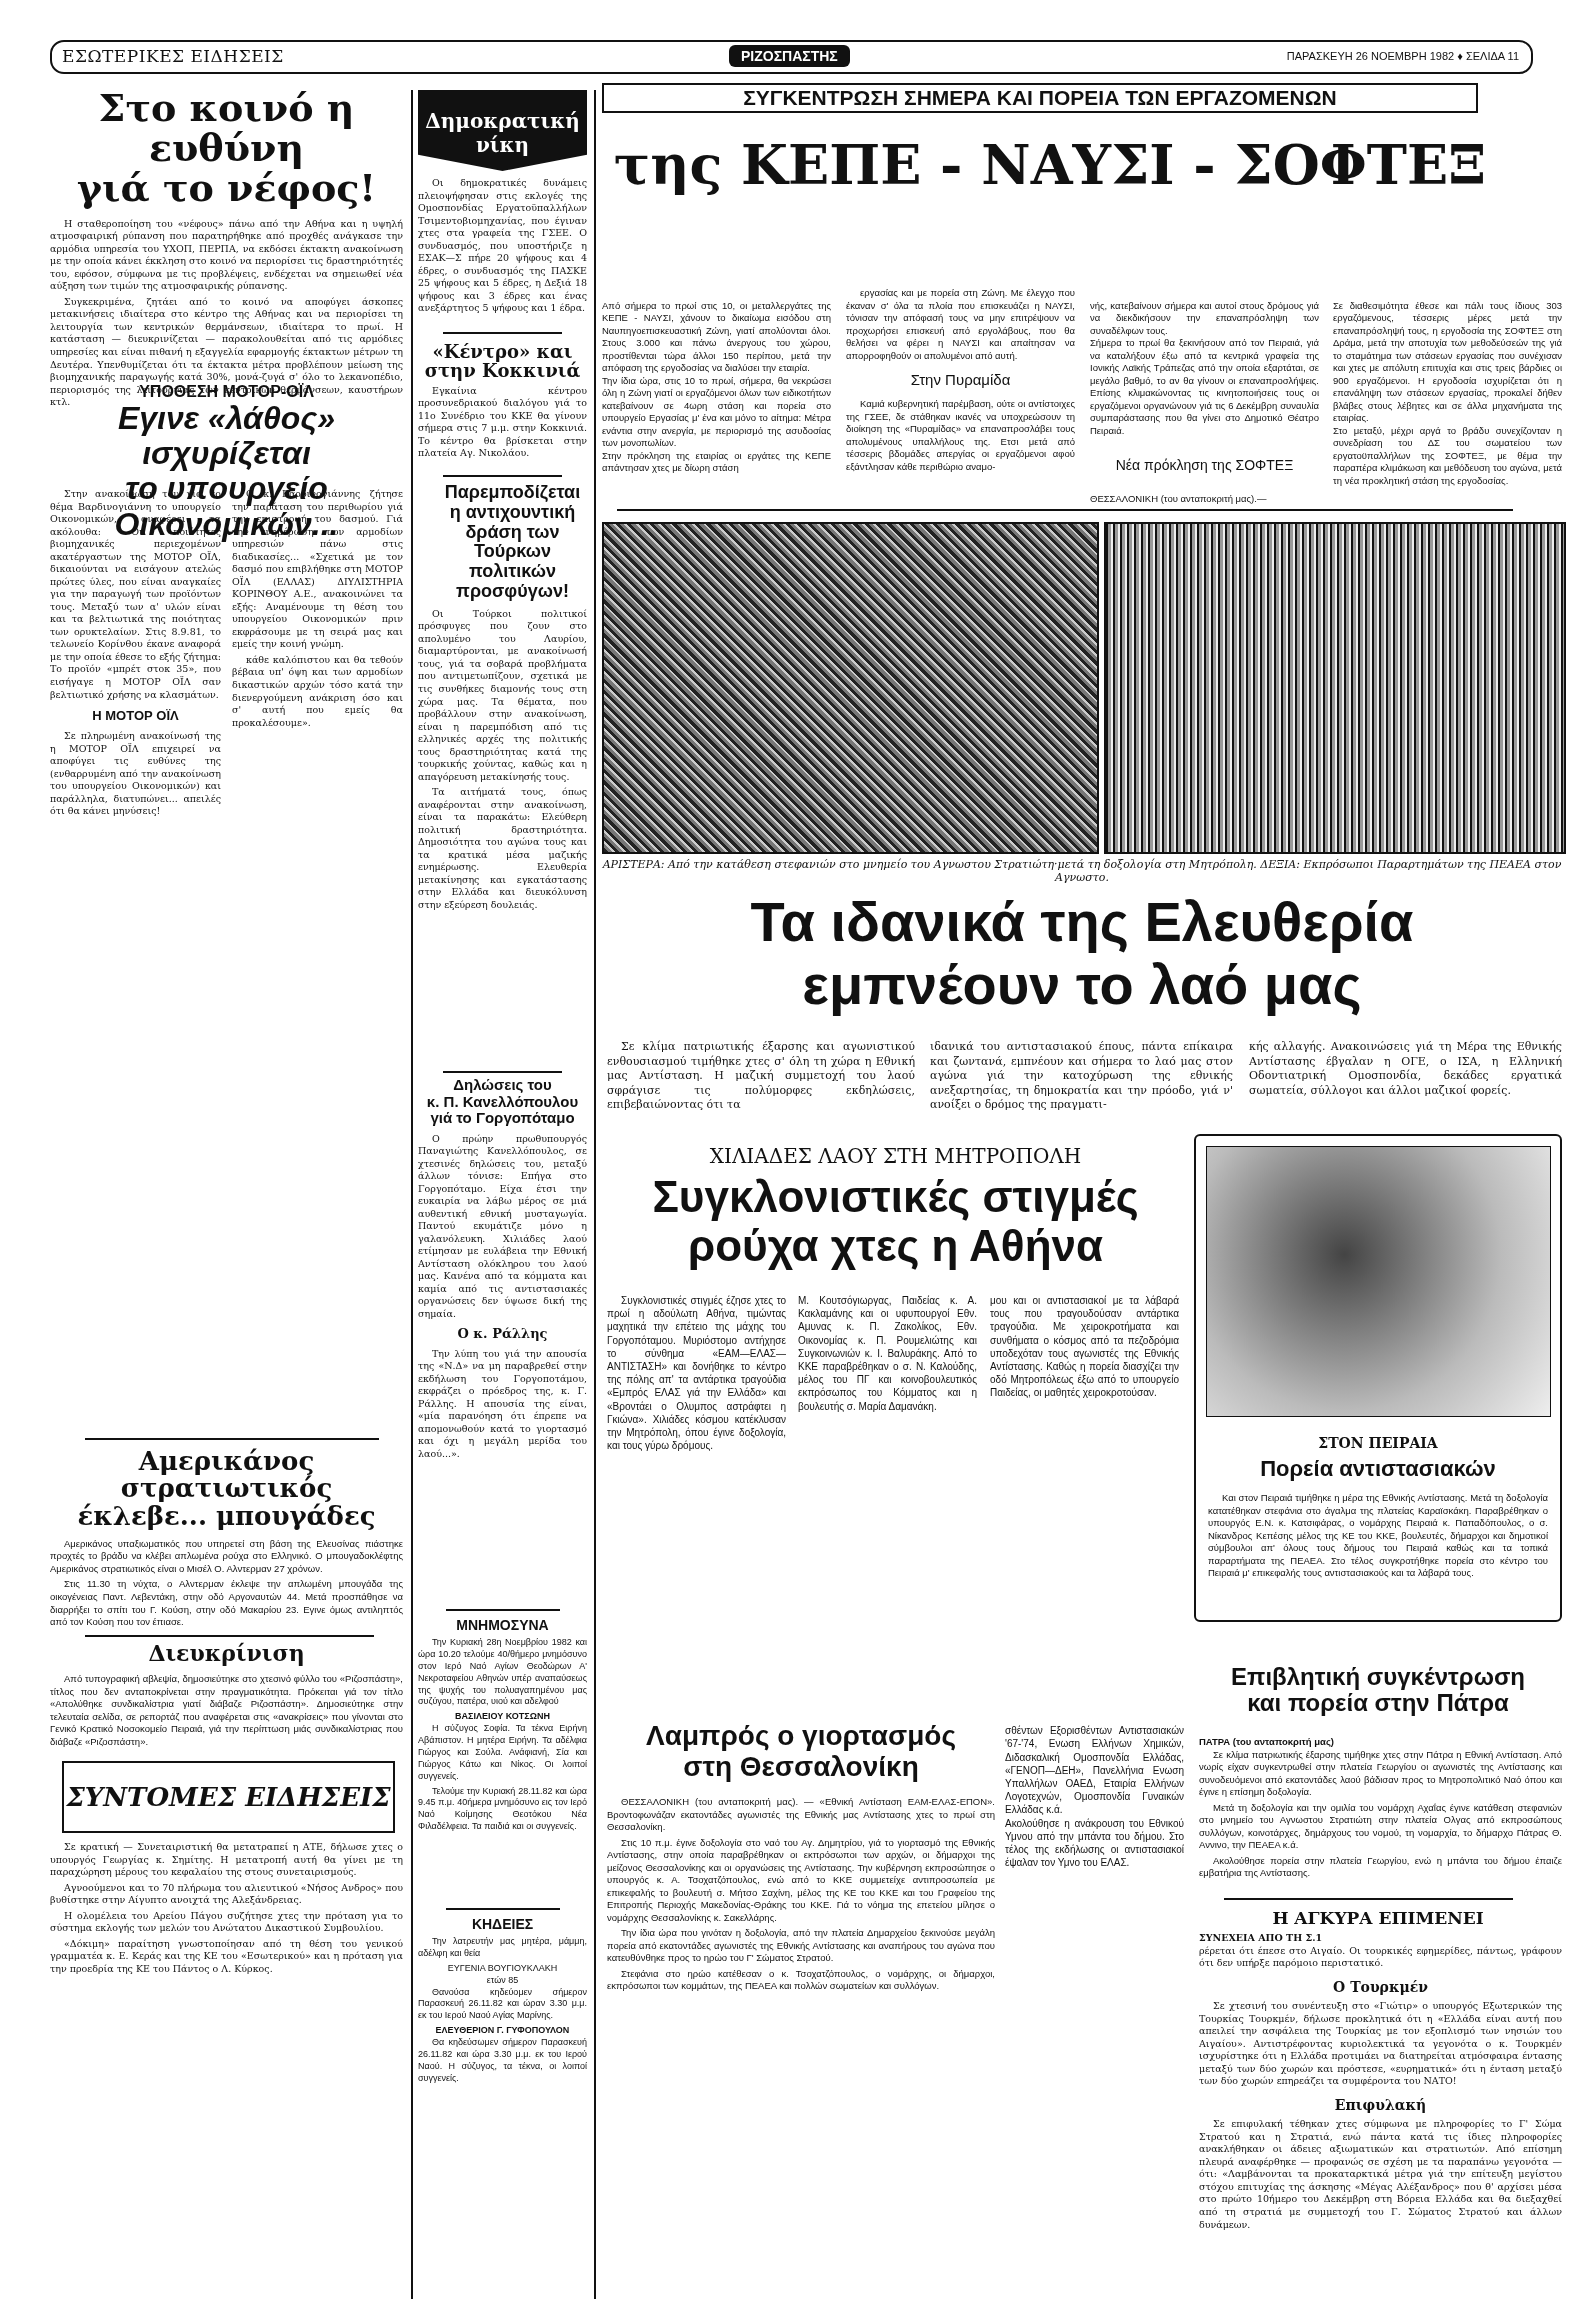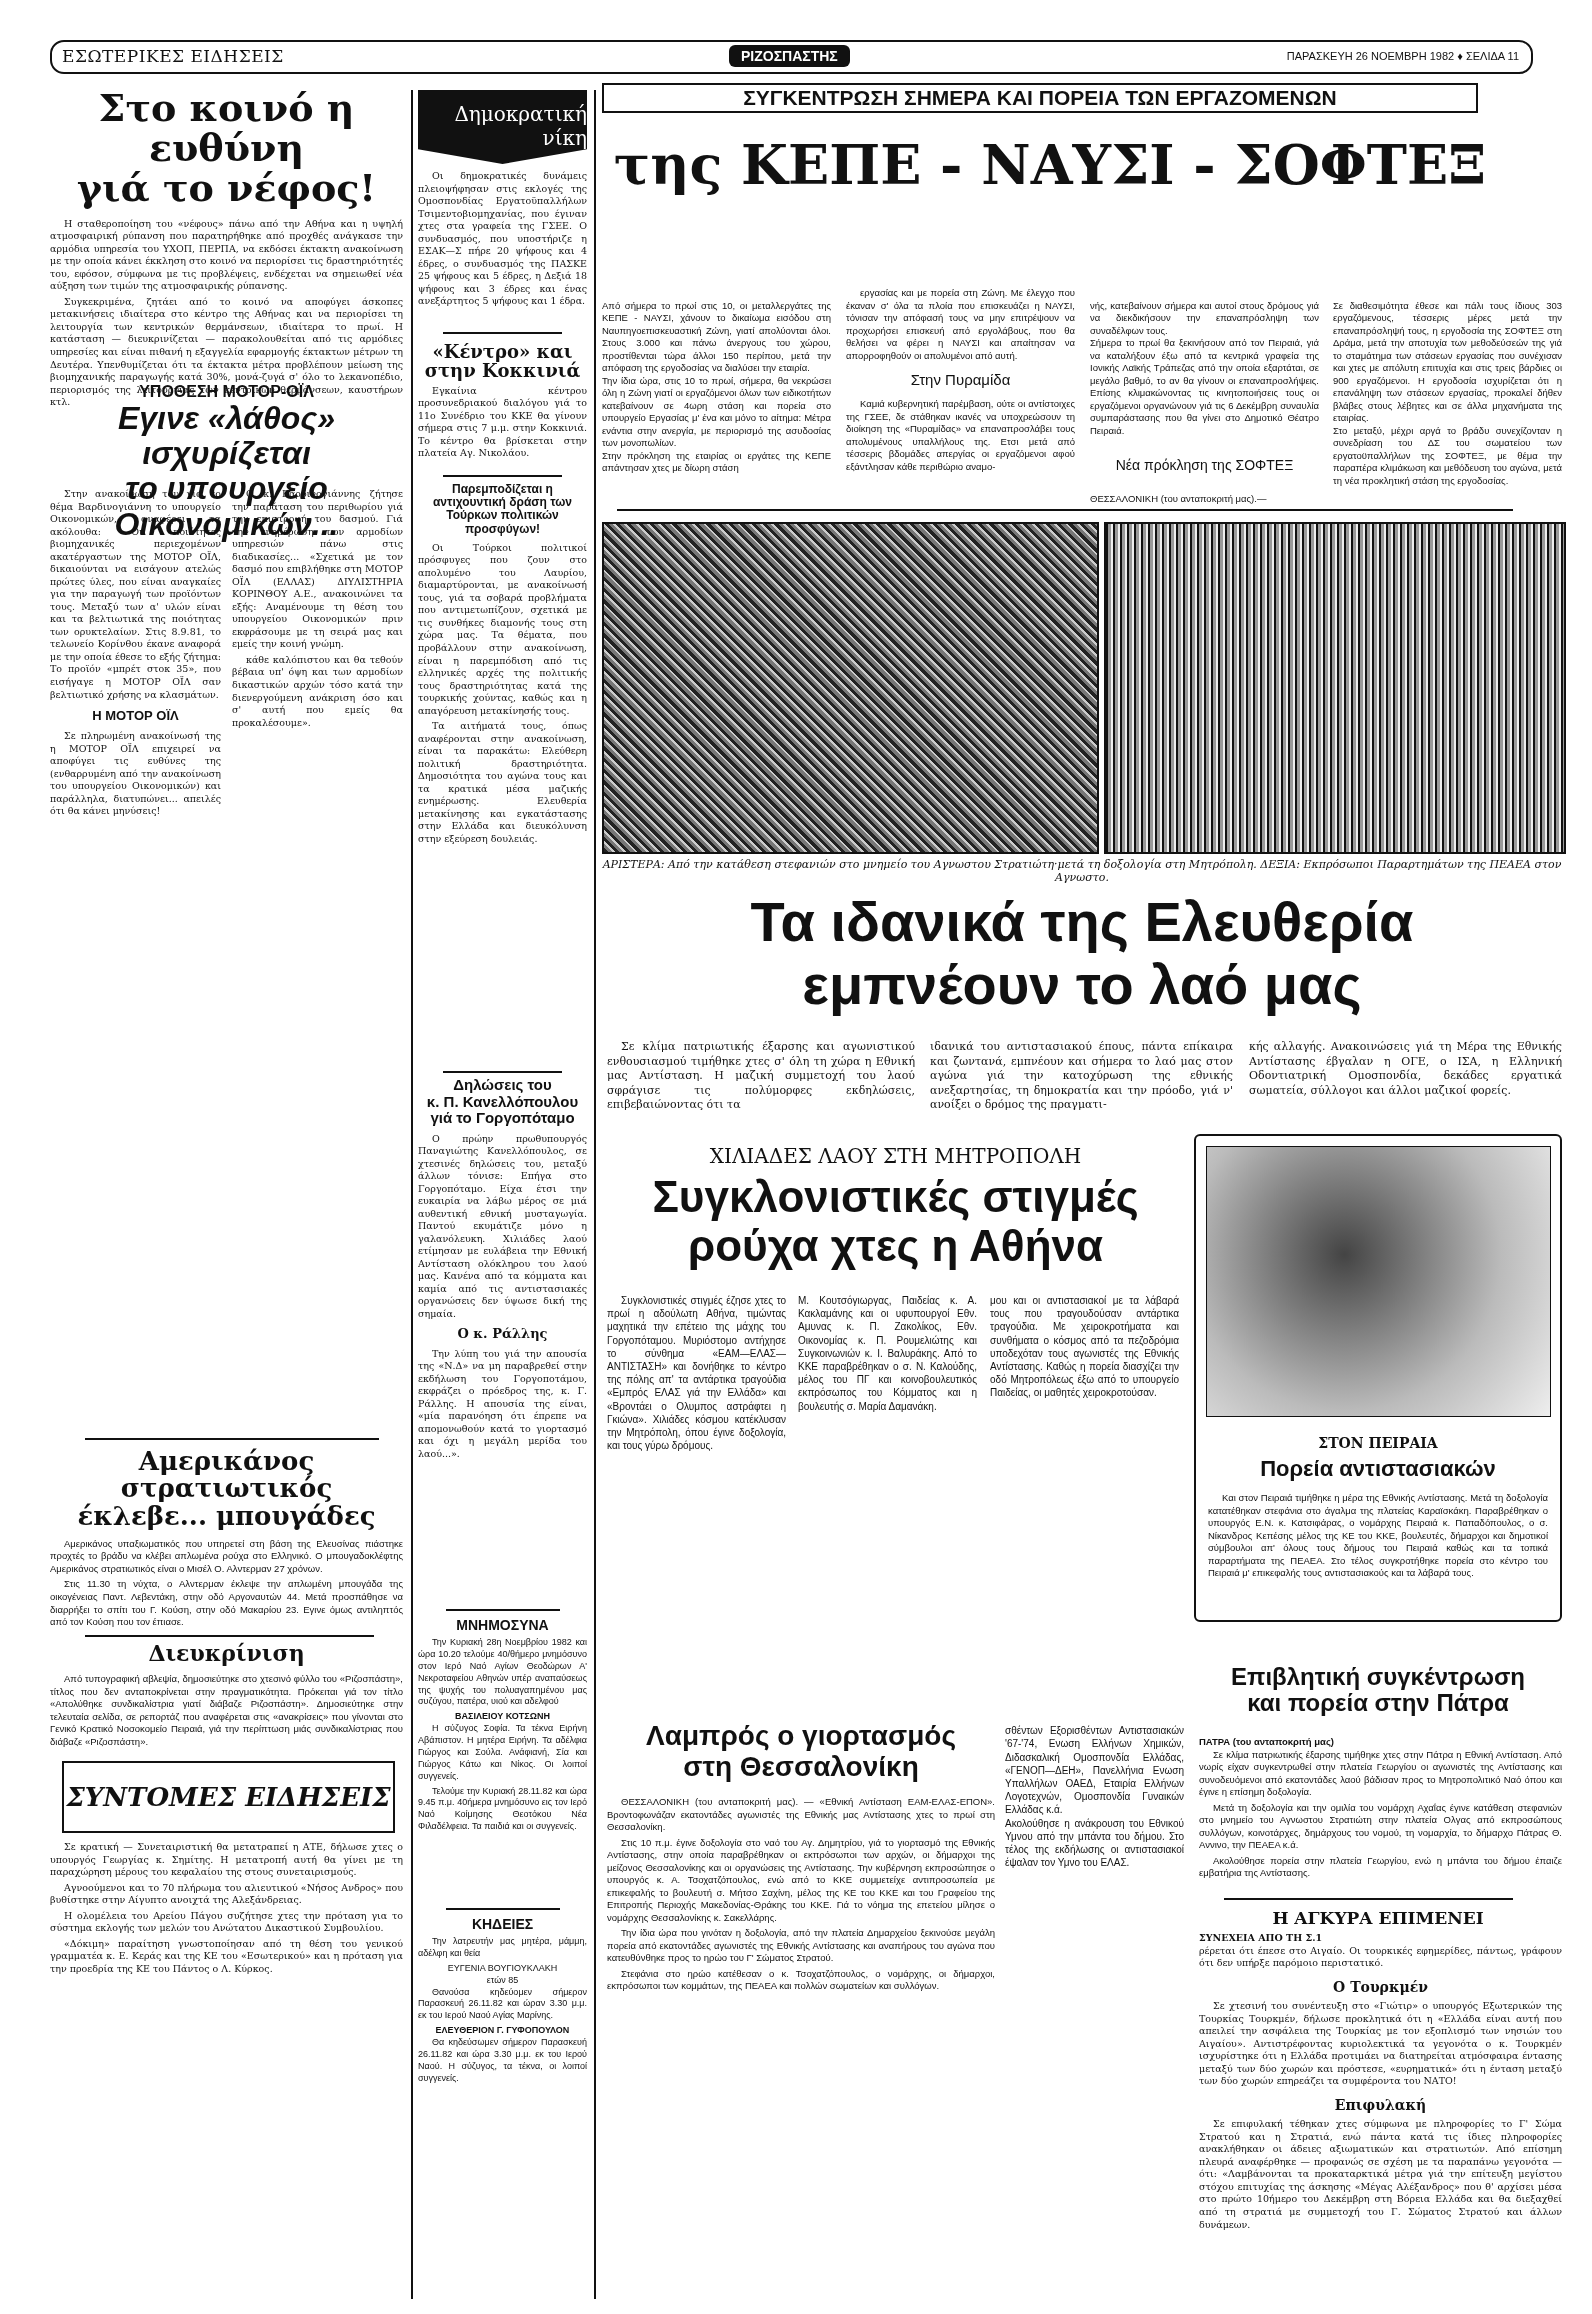--- a/index.html
+++ b/index.html
@@ -94,21 +94,21 @@
   <p>Σε κρατική — Συνεταιριστική θα μετατραπεί η ΑΤΕ, δήλωσε χτες ο υπουργός Γεωργίας κ. Σημίτης. Η μετατροπή αυτή θα γίνει με τη παραχώρηση μέρους του κεφαλαίου της στους συνεταιρισμούς.</p>
   <p>Αγνοούμενοι και το 70 πλήρωμα του αλιευτικού «Νήσος Ανδρος» που βυθίστηκε στην Αίγυπτο ανοιχτά της Αλεξάνδρειας.</p>
   <p>Η ολομέλεια του Αρείου Πάγου συζήτησε χτες την πρόταση για το σύστημα εκλογής των μελών του Ανώτατου Δικαστικού Συμβουλίου.</p>
   <p>«Δόκιμη» παραίτηση γνωστοποίησαν από τη θέση του γενικού γραμματέα κ. Ε. Κεράς και της ΚΕ του «Εσωτερικού» και η πρόταση για την προεδρία της ΚΕ του Πάντος ο Λ. Κύρκος.</p>
 </div>
 
 <div class="vrule" style="left:411px;top:90px;height:2209px;"></div>
 <div class="vrule" style="left:594px;top:90px;height:2209px;"></div>
 
 <div class="abs" style="left:418px;top:90px;width:169px;">
-  <div class="black-head serif" style="font-size:20px;font-weight:normal;padding:12px 0 14px 0;clip-path:polygon(0 0,100% 0,100% 80%,50% 100%,0 80%);text-align:right;">
+  <div class="black-head serif" style="font-size:20px;font-weight:bold;padding:19px 0 14px 0;clip-path:polygon(0 0,100% 0,100% 80%,50% 100%,0 80%);">
     <div>Δημοκρατική</div>
     <div>νίκη</div>
   </div>
   <div class="col serif" style="position:relative;width:169px;margin-top:6px;font-size:9.5px;">
     <p>Οι δημοκρατικές δυνάμεις πλειοψήφησαν στις εκλογές της Ομοσπονδίας Εργατοϋπαλλήλων Τσιμεντοβιομηχανίας, που έγιναν χτες στα γραφεία της ΓΣΕΕ. Ο συνδυασμός, που υποστήριζε η ΕΣΑΚ—Σ πήρε 20 ψήφους και 4 έδρες, ο συνδυασμός της ΠΑΣΚΕ 25 ψήφους και 5 έδρες, η Δεξιά 18 ψήφους και 3 έδρες και ένας ανεξάρτητος 5 ψήφους και 1 έδρα.</p>
   </div>
 </div>
 
 <div class="rule" style="left:443px;top:332px;width:119px;"></div>
 
@@ -118,21 +118,21 @@
     <div>στην Κοκκινιά</div>
   </h3>
   <div class="col serif" style="position:relative;width:169px;margin-top:4px;font-size:9.5px;">
     <p>Εγκαίνια κέντρου προσυνεδριακού διαλόγου γιά το 11ο Συνέδριο του ΚΚΕ θα γίνουν σήμερα στις 7 μ.μ. στην Κοκκινιά. Το κέντρο θα βρίσκεται στην πλατεία Αγ. Νικολάου.</p>
   </div>
 </div>
 
 <div class="rule" style="left:443px;top:475px;width:119px;"></div>
 
 <div class="abs" style="left:418px;top:483px;width:169px;">
-  <h3 class="hl-sans" style="font-size:12px;">Παρεμποδίζεται η αντιχουντική δράση των Τούρκων πολιτικών προσφύγων!</h3>
+  <h3 class="hl-sans" style="font-size:18px;margin-left:20px;">Παρεμποδίζεται η αντιχουντική δράση των Τούρκων πολιτικών προσφύγων!</h3>
   <div class="col serif" style="position:relative;width:169px;margin-top:6px;font-size:9.5px;height:517px;overflow:hidden;">
     <p>Οι Τούρκοι πολιτικοί πρόσφυγες που ζουν στο απολυμένο του Λαυρίου, διαμαρτύρονται, με ανακοίνωσή τους, γιά τα σοβαρά προβλήματα που αντιμετωπίζουν, σχετικά με τις συνθήκες διαμονής τους στη χώρα μας. Τα θέματα, που προβάλλουν στην ανακοίνωση, είναι η παρεμπόδιση από τις ελληνικές αρχές της πολιτικής τους δραστηριότητας κατά της τουρκικής χούντας, καθώς και η απαγόρευση μετακίνησής τους.</p>
     <p>Τα αιτήματά τους, όπως αναφέρονται στην ανακοίνωση, είναι τα παρακάτω: Ελεύθερη πολιτική δραστηριότητα. Δημοσιότητα του αγώνα τους και τα κρατικά μέσα μαζικής ενημέρωσης. Ελευθερία μετακίνησης και εγκατάστασης στην Ελλάδα και διευκόλυνση στην εξεύρεση δουλειάς.</p>
   </div>
 </div>
 
 <div class="rule" style="left:443px;top:1071px;width:119px;"></div>
 
 <div class="abs" style="left:418px;top:1077px;width:169px;">
   <h3 class="hl-sans" style="font-size:15px;">

